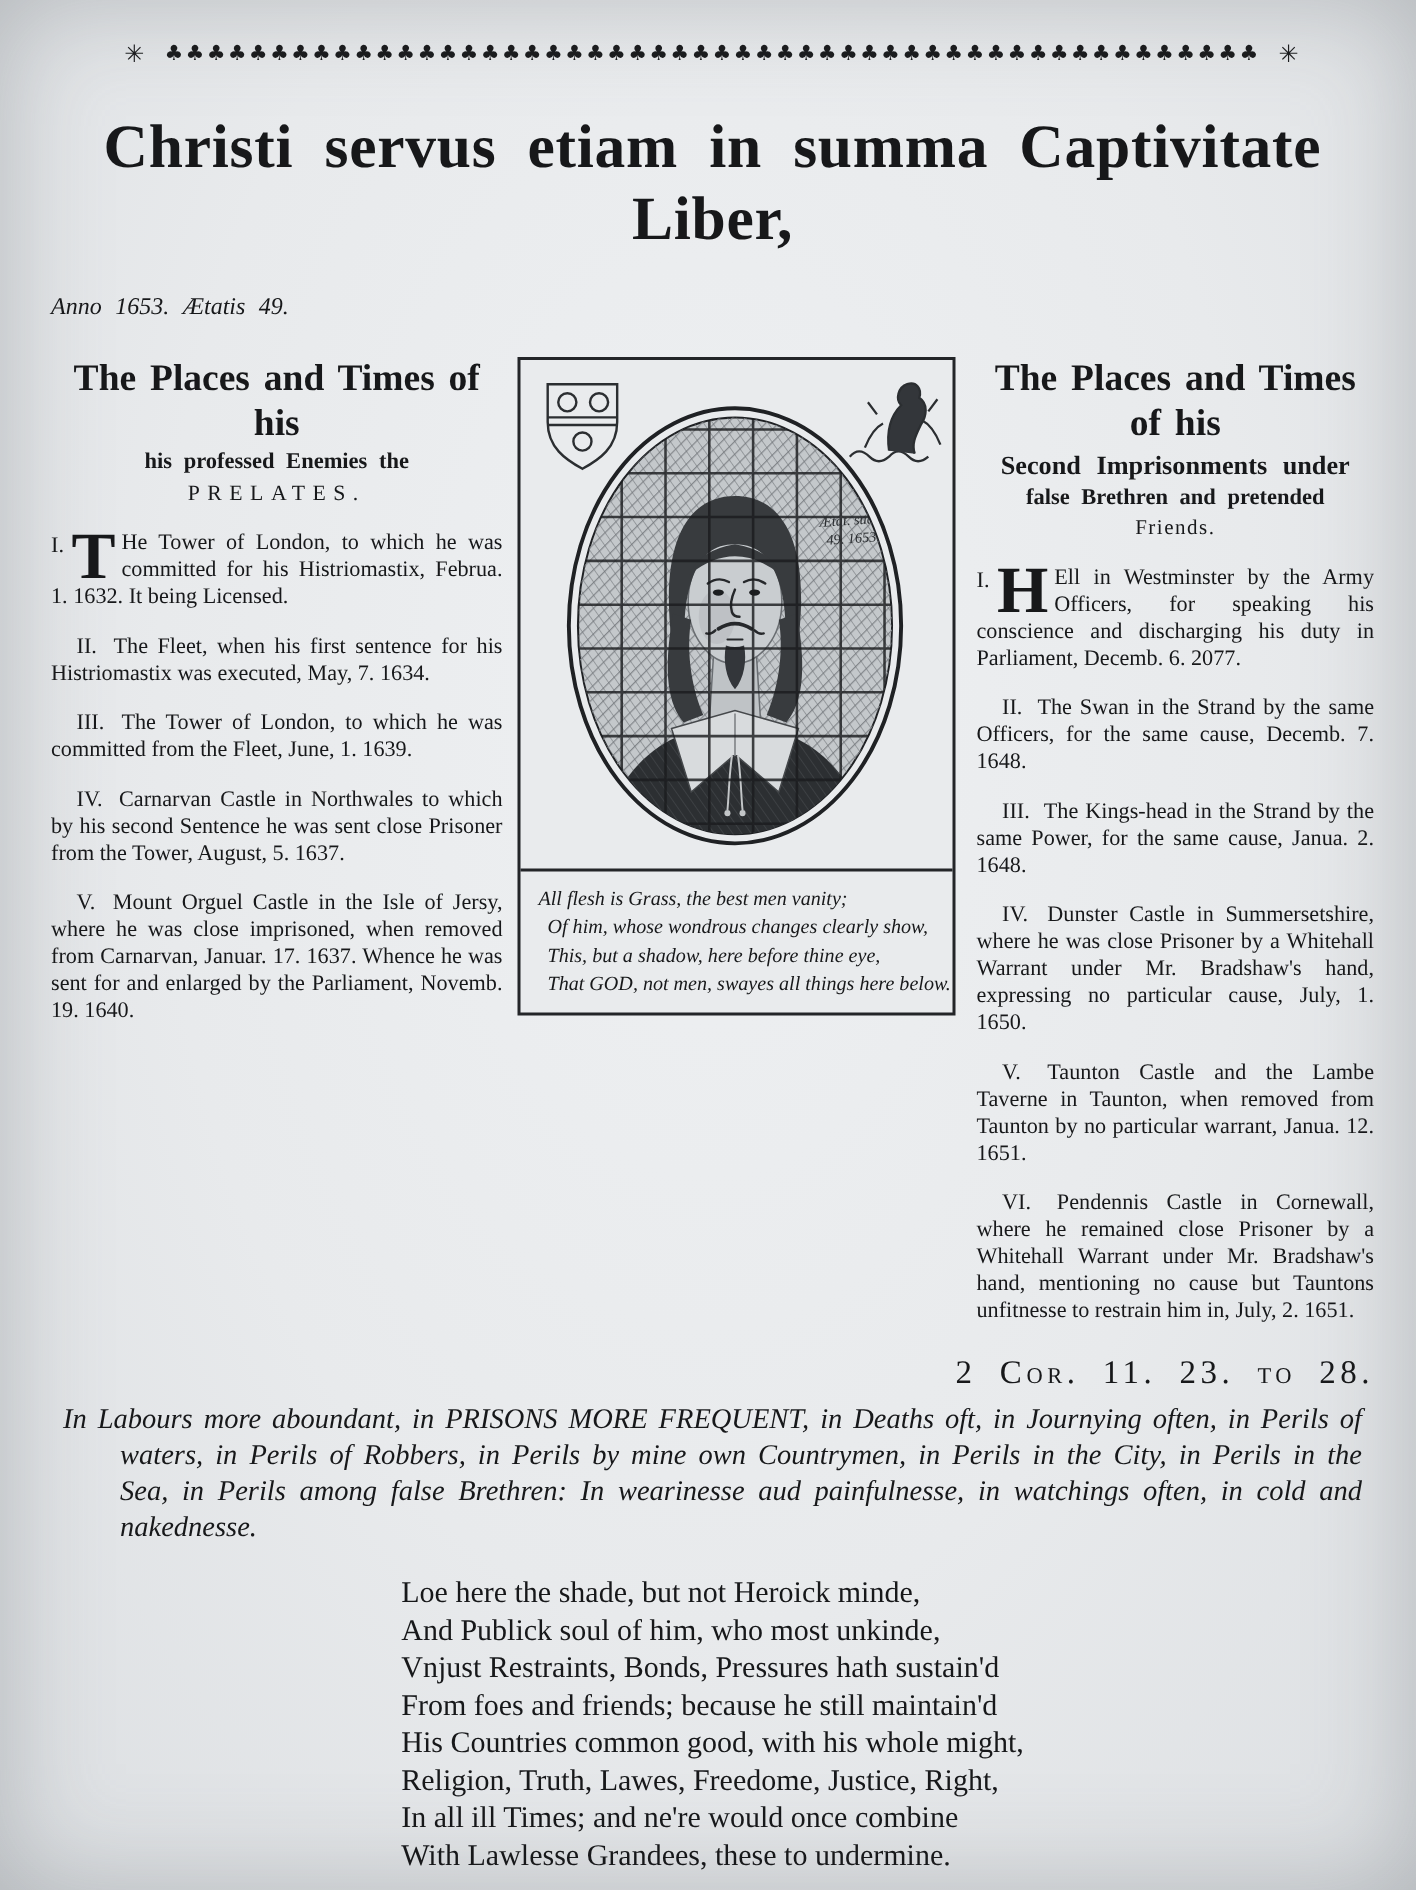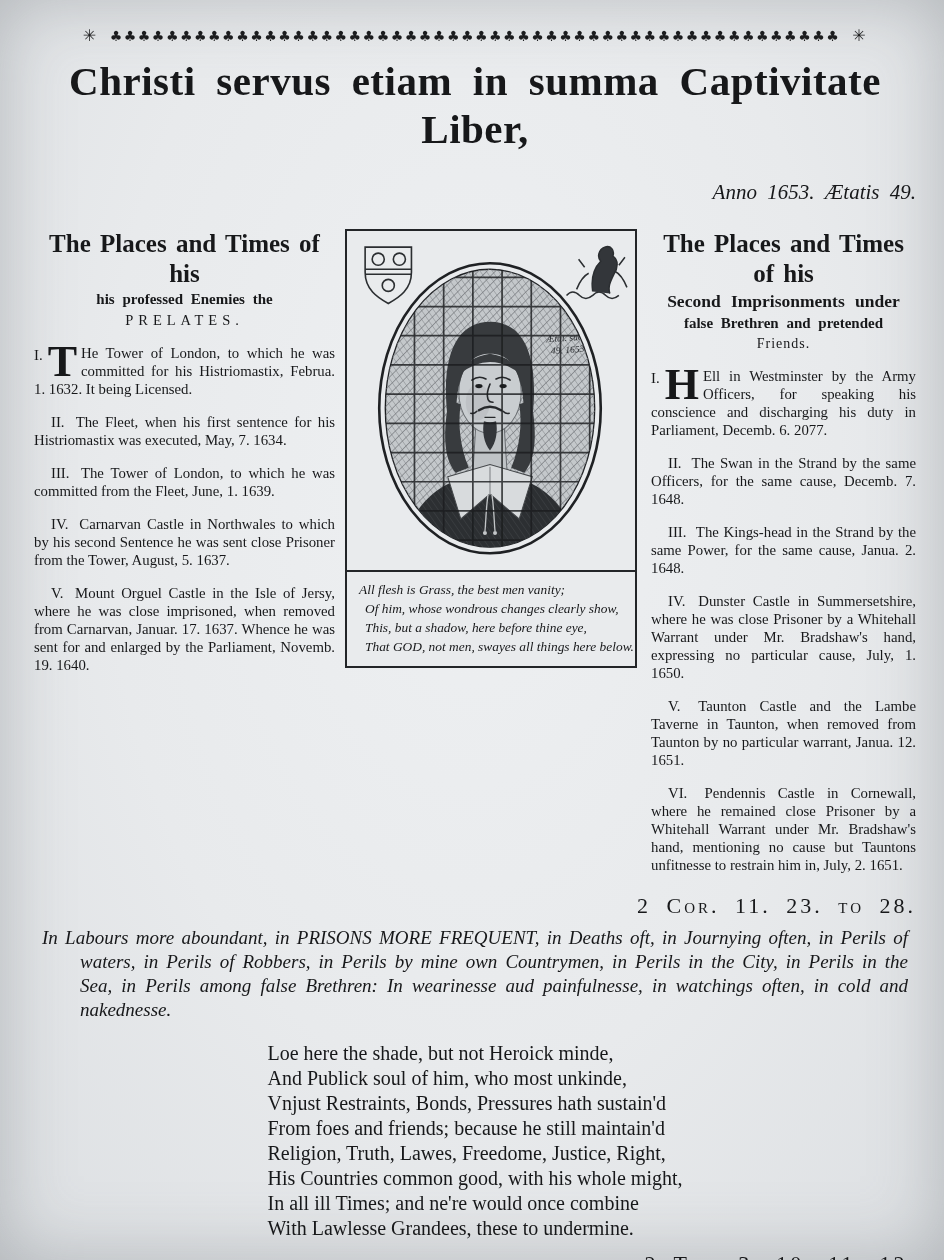--- a/index.html
+++ b/index.html
@@ -6,22 +6,22 @@
   .page{
     position:relative;width:944px;height:1260px;margin:0 auto;overflow:hidden;
     background:radial-gradient(ellipse at 50% 38%, #eef0f2 0%, #e8eaec 55%, #dcdfe2 100%);
     box-shadow:inset 0 0 70px rgba(105,110,116,.38);
     color:#17181a;font-family:"Liberation Serif","DejaVu Serif",serif;
   }
   .content{padding:22px 28px 0 34px;}
   .ornament-band{display:flex;justify-content:center;align-items:center;gap:12px;
     font-family:"DejaVu Sans",sans-serif;font-size:14px;letter-spacing:1.5px;margin-top:4px;color:#1b1c1e;}
   .ornament-band .end-glyph{font-size:16px;}
-  .main-title{text-align:center;font-size:41px;font-weight:700;word-spacing:10px;letter-spacing:.5px;margin-top:12px;}
-  .sub-title{text-align:right;font-style:italic;font-size:21px;word-spacing:5px;margin-top:7px;}
+  .main-title{text-align:center;font-size:41px;font-weight:700;word-spacing:10px;letter-spacing:.5px;margin-top:28px;}
+  .sub-title{text-align:left;font-style:italic;font-size:16px;word-spacing:5px;margin-top:7px;}
 
   .columns{display:flex;align-items:flex-start;margin-top:24px;}
   .col{width:301px;}
   .col.right-col{flex:1;padding-left:9px;}
   .col.left-col{padding-right:5px;}
 
   .col-heading{text-align:center;line-height:1.18;}
   .ch1{font-size:25px;font-weight:700;word-spacing:3px;}
   .ch2{font-size:17.5px;font-weight:700;word-spacing:6px;margin-top:3px;}
   .ch3{font-size:15px;font-weight:600;word-spacing:4px;margin-top:3px;}
@@ -219,22 +219,22 @@
     </div>
 
     <div class="scripture-head">2 Cor. 11. 23. to 28.</div>
     <p class="scripture">In Labours more aboundant, in PRISONS MORE FREQUENT, in Deaths oft, in Journying often, in Perils of waters, in Perils of Robbers, in Perils by mine own Countrymen, in Perils in the City, in Perils in the Sea, in Perils among false Brethren: In wearinesse aud painfulnesse, in watchings often, in cold and nakednesse.</p>
 
     <div class="poem">
       <div>Loe here the shade, but not Heroick minde,</div>
       <div>And Publick soul of him, who most unkinde,</div>
       <div>Vnjust Restraints, Bonds, Pressures hath sustain'd</div>
       <div>From foes and friends; because he still maintain'd</div>
+      <div>His Countries common good, with his whole might,</div>
       <div>Religion, Truth, Lawes, Freedome, Justice, Right,</div>
-      <div>His Countries common good, with his whole might,</div>
       <div>In all ill Times; and ne're would once combine</div>
       <div>With Lawlesse Grandees, these to undermine.</div>
     </div>
 
     <div class="scripture-head">2 Tim. 3. 10, 11, 12.</div>
     <p class="scripture">But thou hast fully known my Doctrine, manner of Life, Purpose, Faith, Long-suffering, Charity, Patience, Persecutions, Afflictions, which came unto me at Antioch, at Iconium, at Lystra, what Persecutions I endured : But out of them all the Lord delivered me ; yea, and all that will live godly in Christ Jesus shall suffer Persecution.</p>
 
   </div>
 </div>
 

